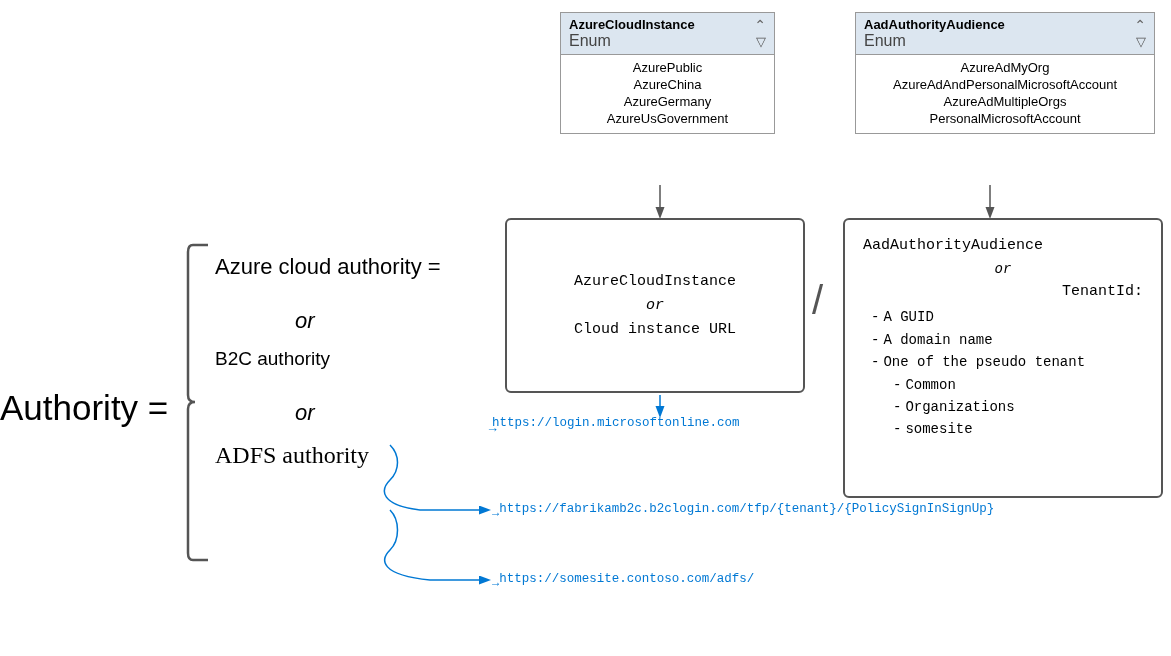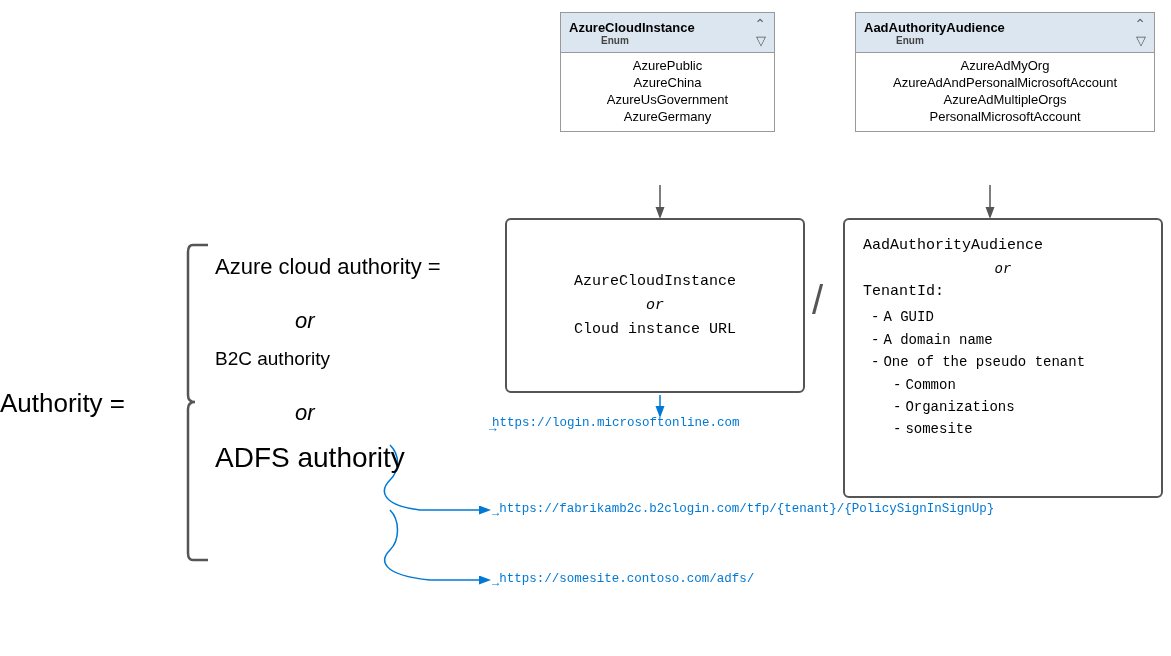--- a/index.html
+++ b/index.html
@@ -34,24 +34,23 @@
       align-items: center;
       border-bottom: 1px solid #999;
     }
 
     .enum-box-header .title {
       font-weight: bold;
       font-size: 13px;
     }
 
     .enum-box-header .subtitle {
-      font-size: 10px;
-      font-weight: bold;
+      font-size: 16px;
+      font-weight: normal;
       color: #444;
-      margin-left: 32px;
     }
 
     .enum-box-header-right {
       display: flex;
       flex-direction: column;
       align-items: flex-end;
       gap: 2px;
     }
 
     .scroll-icon {
@@ -118,21 +117,21 @@
       border: 2px solid #555;
       border-radius: 6px;
       padding: 14px 18px;
       font-family: 'Courier New', monospace;
       font-size: 14px;
       line-height: 1.6;
     }
 
     .right-box .rb-title { font-size: 15px; font-weight: normal; }
     .right-box .rb-or { font-style: italic; text-align: center; display: block; }
-    .right-box .rb-tenant { font-size: 15px; font-weight: normal; }
+    .right-box .rb-tenant { font-size: 15px; font-weight: normal; text-align: right; }
     .right-box .rb-list { margin-left: 8px; margin-top: 2px; }
     .right-box .rb-list-item { display: flex; gap: 4px; }
     .right-box .rb-sublist { margin-left: 22px; }
     .right-box .rb-sublist-item { display: flex; gap: 4px; }
 
     
     .url-link {
       position: absolute;
       color: #0078d4;
       font-family: 'Courier New', monospace;
@@ -197,22 +196,22 @@
         <div class="subtitle">Enum</div>
       </div>
       <div class="enum-box-header-right">
         <span class="scroll-icon">⌃</span>
         <span class="filter-icon">▽</span>
       </div>
     </div>
     <div class="enum-box-body">
       <div>AzurePublic</div>
       <div>AzureChina</div>
+      <div>AzureGermany</div>
       <div>AzureUsGovernment</div>
-      <div>AzureGermany</div>
     </div>
   </div>
 
   <div class="enum-box" style="left:855px; top:12px; width:300px;">
     <div class="enum-box-header">
       <div>
         <div class="title">AadAuthorityAudience</div>
         <div class="subtitle">Enum</div>
       </div>
       <div class="enum-box-header-right">
@@ -221,35 +220,35 @@
       </div>
     </div>
     <div class="enum-box-body">
       <div>AzureAdMyOrg</div>
       <div>AzureAdAndPersonalMicrosoftAccount</div>
       <div>AzureAdMultipleOrgs</div>
       <div>PersonalMicrosoftAccount</div>
     </div>
   </div>
 
-  <div style="position:absolute; left:0; top:388px; font-size:26px;">Authority =</div>
+  <div style="position:absolute; left:0; top:388px; font-size:35px;">Authority =</div>
 
   <svg style="position:absolute; left:183px; top:240px; width:30px; height:325px;">
     <path d="M 25,5 L 10,5 Q 5,5 5,12 L 5,155 Q 5,162 12,162 Q 5,162 5,169 L 5,313 Q 5,320 10,320 L 25,320" fill="none" stroke="#555" stroke-width="2.5"></path>
   </svg>
 
   <div style="position:absolute; left:215px; top:254px; font-size:22px;">Azure cloud authority =</div>
 
   <div style="position:absolute; left:295px; top:308px; font-size:22px; font-style:italic;">or</div>
 
   <div style="position:absolute; left:215px; top:348px; font-size:19px;">B2C authority</div>
 
   <div style="position:absolute; left:295px; top:400px; font-size:22px; font-style:italic;">or</div>
 
-  <div style="position:absolute; left:215px; top:442px; font-size:28px;">ADFS authority</div>
+  <div style="position:absolute; left:215px; top:442px; font-size:24px;font-family:Liberation Serif, serif;">ADFS authority</div>
 
   <div class="middle-box">
     <div class="line1">AzureCloudInstance</div>
     <div class="line2">or</div>
     <div class="line3">Cloud instance URL</div>
   </div>
 
   <div class="slash-divider">/</div>
 
   <div class="right-box">

